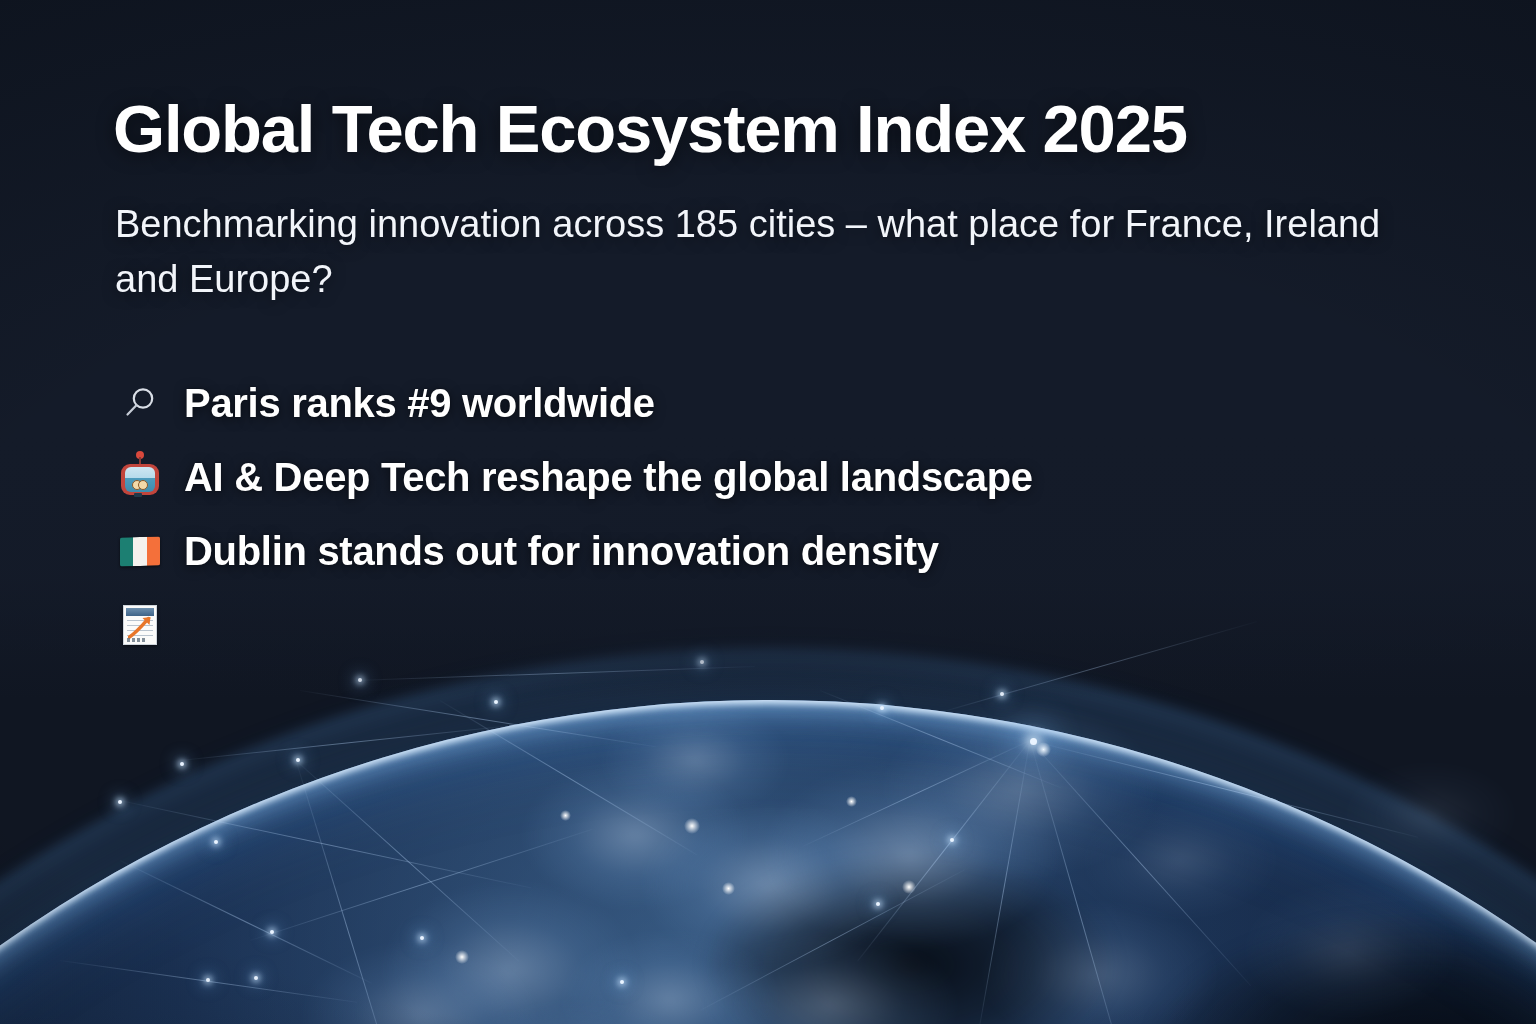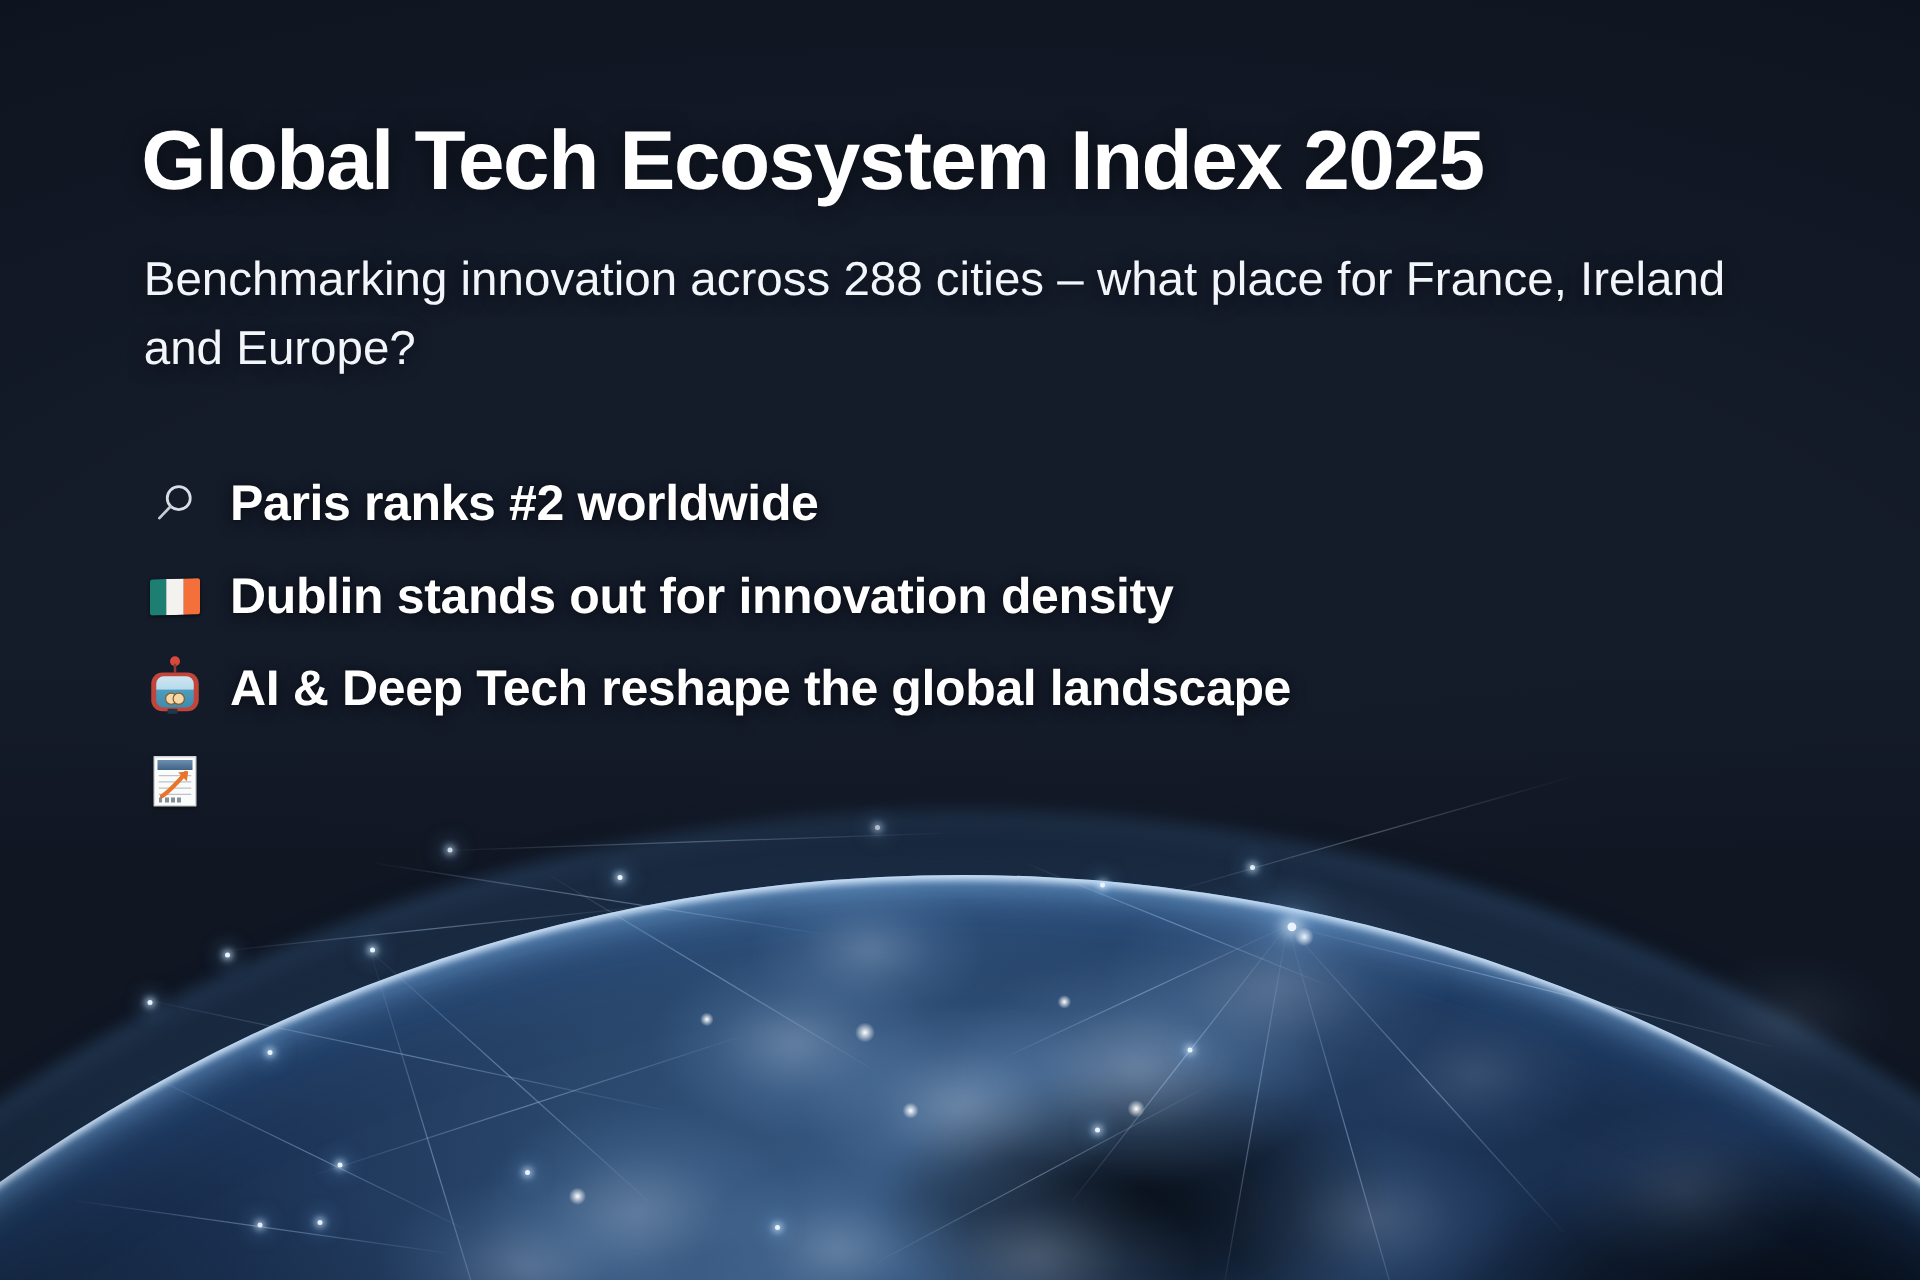--- a/index.html
+++ b/index.html
@@ -402,59 +402,59 @@
     <div class="node" style="left:620px; top:980px;"></div>
   </div>
 
   <div class="top-fade"></div>
   <div class="vignette"></div>
 
   <div class="content">
 
     <h1 class="title">Global Tech Ecosystem Index 2025</h1>
 
-    <p class="subtitle">Benchmarking innovation across 288 cities – what place for France, Ireland and Europe?</p>
+    <p class="subtitle">Benchmarking innovation across 185 cities – what place for France, Ireland and Europe?</p>
 
     <ul class="bullets">
 
       <li class="bullet">
         <span class="bullet-icon ico-search">
           <svg width="40" height="40" viewBox="0 0 40 40" aria-hidden="true">
             <circle cx="23" cy="15.5" r="9.2" fill="none" stroke="#d9dee6" stroke-width="2.2"></circle>
             <line x1="16.4" y1="22.2" x2="7.5" y2="31.5" stroke="#c6ccd6" stroke-width="2.2" stroke-linecap="round"></line>
           </svg>
         </span>
-        <span class="bullet-label">Paris ranks #2 worldwide</span>
-      </li>
-
-      <li class="bullet">
-        <span class="bullet-icon">
-          <span class="flag-ie">
-            <i class="g"></i>
-              <i class="w"></i>
-              <i class="o"></i>
-          </span>
-        </span>
-        <span class="bullet-label">Dublin stands out for innovation density</span>
+        <span class="bullet-label">Paris ranks #9 worldwide</span>
       </li>
 
       <li class="bullet">
         <span class="bullet-icon">
           <span class="robot">
             <span class="antenna-dot"></span>
             <span class="antenna"></span>
             <span class="head"></span>
             <span class="face">
               <span class="eye l"></span>
               <span class="eye r"></span>
               <span class="mouth"></span>
             </span>
           </span>
         </span>
         <span class="bullet-label">AI &amp; Deep Tech reshape the global landscape</span>
+      </li>
+
+      <li class="bullet">
+        <span class="bullet-icon">
+          <span class="flag-ie">
+            <i class="g"></i>
+              <i class="w"></i>
+              <i class="o"></i>
+          </span>
+        </span>
+        <span class="bullet-label">Dublin stands out for innovation density</span>
       </li>
 
       <li class="bullet">
         <span class="bullet-icon">
           <span class="chartico">
             <span class="hdr"></span>
             <span class="ln" style="top:14px;"></span>
             <span class="ln" style="top:19px;"></span>
             <span class="ln" style="top:24px;"></span>
             <span class="ln" style="top:29px;"></span>

